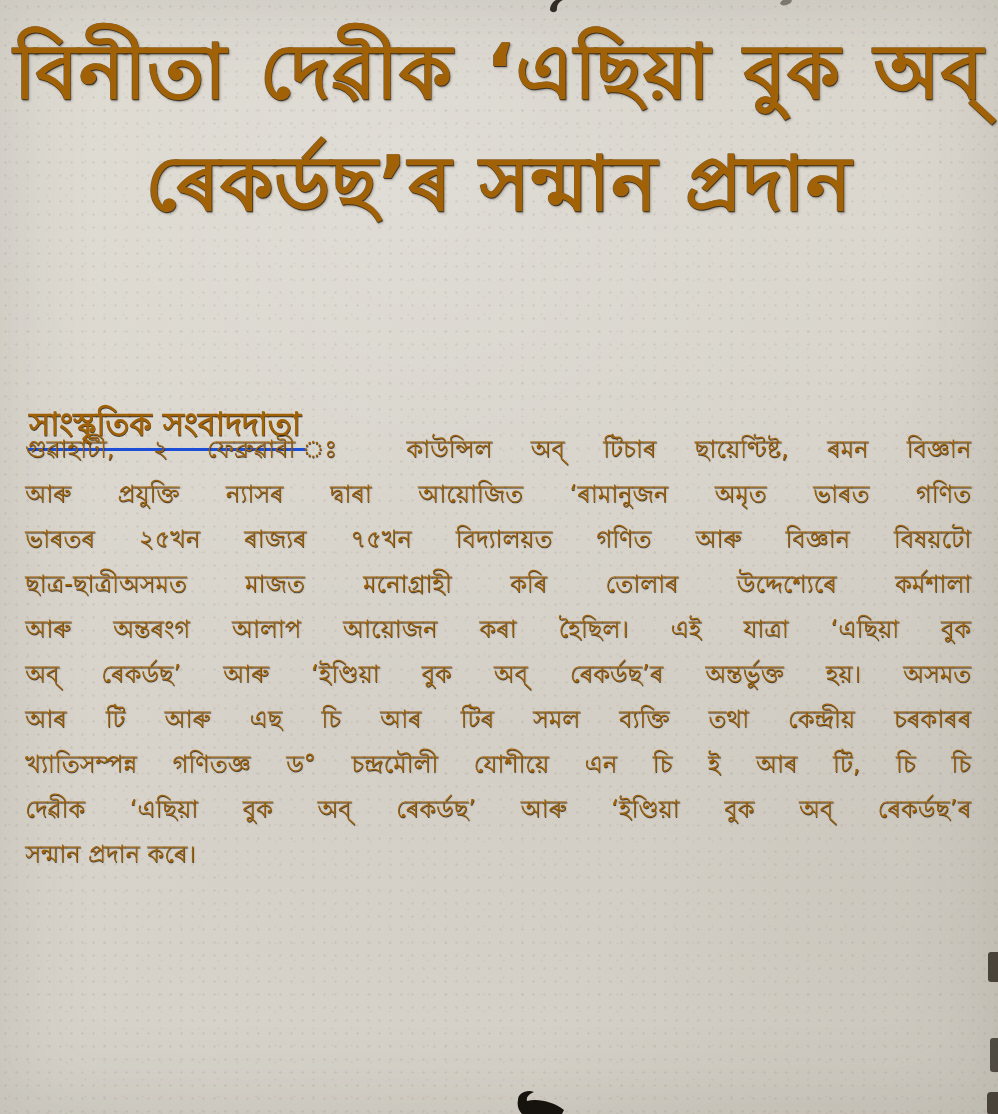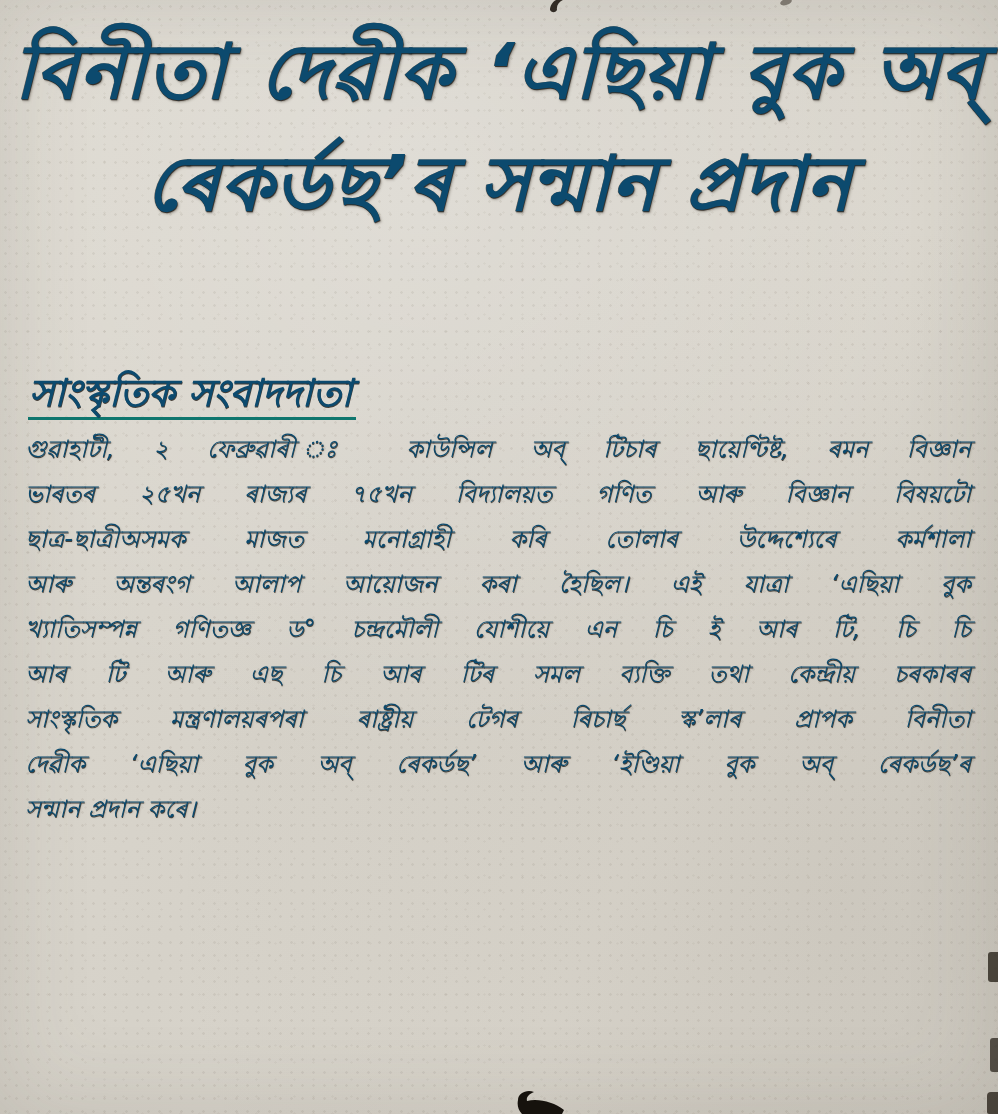--- a/index.html
+++ b/index.html
@@ -23,22 +23,21 @@
       radial-gradient(rgba(108, 98, 85, 0.10) 1px, transparent 1.4px),
       radial-gradient(rgba(126, 116, 100, 0.07) 1px, transparent 1.5px),
       radial-gradient(circle at 42% 16%, rgba(255,255,255,0.22), rgba(255,255,255,0) 52%),
       radial-gradient(circle at 85% 80%, rgba(120,110,95,0.10), rgba(120,110,95,0) 55%),
       linear-gradient(115deg, #ddd9d0 0%, #d6d2c9 40%, #dad6cd 68%, #d2cec5 100%);
     background-size: 11px 13px, 19px 17px, 100% 100%, 100% 100%, 100% 100%;
     box-shadow: inset 0 0 90px rgba(95, 88, 76, 0.18);
   }
 
   .ink {
-    color: #0c4a6e;
-    font-style: italic;
+    color: #a16207;
   }
 
   
   .headline {
     position: absolute;
     top: 16px;
     left: 14px;
     right: 14px;
     text-align: center;
   }
@@ -57,26 +56,27 @@
   .headline-line.centered { text-align: center; text-align-last: center; }
 
   
   .byline-row {
     position: absolute;
     top: 372px;
     left: 28px;
   }
   .byline {
     display: inline-block;
-    font-size: 38px;
+    font-size: 32px;
     line-height: 42px;
     font-weight: 700;
-    border-bottom: 3px solid #0f766e;
+    border-bottom: 3px solid #1d4ed8;
     padding: 0 4px 3px 1px;
     text-shadow: 0.4px 0.5px 0.6px rgba(30, 24, 18, 0.8);
+    margin-top: 31px;
   }
 
   
   .body-text {
     position: absolute;
     top: 427px;
     left: 25px;
     right: 27px;
   }
   .body-line {
@@ -111,26 +111,27 @@
   <div class="headline-line stretch">বিনীতা দেৱীক ‘এছিয়া বুক অব্</div>
   <div class="headline-line centered">ৰেকৰ্ডছ’ৰ সন্মান প্ৰদান</div>
 </div>
 
 <div class="byline-row">
   <span class="byline ink">সাংস্কৃতিক সংবাদদাতা</span>
 </div>
 
 <div class="body-text ink">
   <div class="body-line">গুৱাহাটী, ২ ফেব্ৰুৱাৰী ঃ কাউন্সিল অব্ টিচাৰ ছায়েণ্টিষ্ট, ৰমন বিজ্ঞান</div>
+  <div class="body-line">আৰু প্ৰযুক্তি ন্যাসৰ দ্বাৰা আয়োজিত ‘ৰামানুজন অমৃত ভাৰত গণিত</div>
   <div class="body-line">ভাৰতৰ ২৫খন ৰাজ্যৰ ৭৫খন বিদ্যালয়ত গণিত আৰু বিজ্ঞান বিষয়টো</div>
-  <div class="body-line">ছাত্ৰ-ছাত্ৰীঅসমক মাজত মনোগ্ৰাহী কৰি তোলাৰ উদ্দেশ্যেৰে কৰ্মশালা</div>
+  <div class="body-line">ছাত্ৰ-ছাত্ৰীঅসমত মাজত মনোগ্ৰাহী কৰি তোলাৰ উদ্দেশ্যেৰে কৰ্মশালা</div>
   <div class="body-line">আৰু অন্তৰংগ আলাপ আয়োজন কৰা হৈছিল। এই যাত্ৰা ‘এছিয়া বুক</div>
+  <div class="body-line">অব্ ৰেকৰ্ডছ’ আৰু ‘ইণ্ডিয়া বুক অব্ ৰেকৰ্ডছ’ৰ অন্তৰ্ভুক্ত হয়। অসমত</div>
+  <div class="body-line">আৰ টি আৰু এছ চি আৰ টিৰ সমল ব্যক্তি তথা কেন্দ্ৰীয় চৰকাৰৰ</div>
   <div class="body-line">খ্যাতিসম্পন্ন গণিতজ্ঞ ড° চন্দ্ৰমৌলী যোশীয়ে এন চি ই আৰ টি, চি চি</div>
-  <div class="body-line">আৰ টি আৰু এছ চি আৰ টিৰ সমল ব্যক্তি তথা কেন্দ্ৰীয় চৰকাৰৰ</div>
-  <div class="body-line">সাংস্কৃতিক মন্ত্ৰণালয়ৰপৰা ৰাষ্ট্ৰীয় টেগৰ ৰিচাৰ্ছ স্ক’লাৰ প্ৰাপক বিনীতা</div>
   <div class="body-line">দেৱীক ‘এছিয়া বুক অব্ ৰেকৰ্ডছ’ আৰু ‘ইণ্ডিয়া বুক অব্ ৰেকৰ্ডছ’ৰ</div>
   <div class="body-line last-line">সন্মান প্ৰদান কৰে।</div>
 </div>
 
 <div class="artifact" style="left:548px; top:-4px;">
   <svg width="46" height="18" viewBox="0 0 46 18">
     <path d="M2 14 C2 5 12 0 22 2 C14 3 8 7 9 14 C7 17 4 17 2 14 Z" fill="#201a13" opacity="0.9"></path>
   </svg>
 </div>
 <div class="artifact" style="left:778px; top:-2px;">

